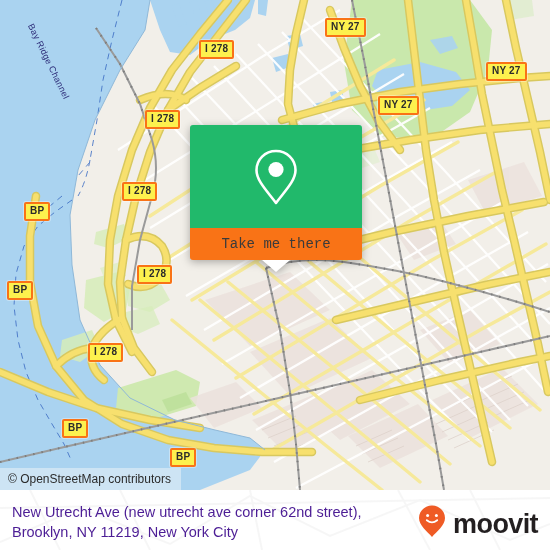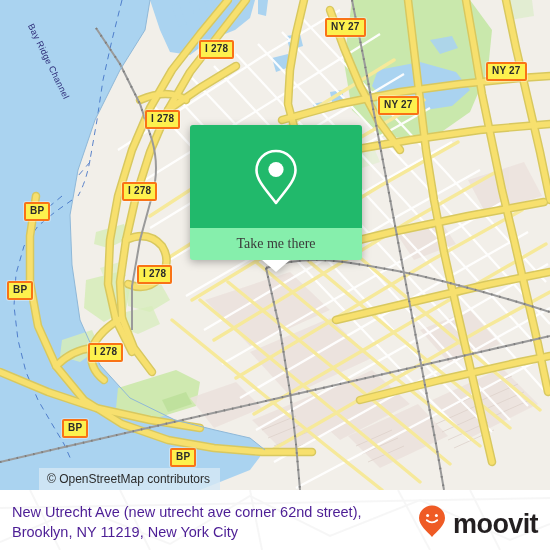--- a/index.html
+++ b/index.html
@@ -70,29 +70,29 @@
   }
   #popup-green {
     background: #21b96b;
     height: 103px;
     border-radius: 3px 3px 0 0;
     display: flex;
     align-items: center;
     justify-content: center;
   }
   #popup-button {
-    background: #86efac;
+    background: #f97316;
     height: 32px;
     border-radius: 0 0 3px 3px;
     display: flex;
     align-items: center;
     justify-content: center;
     color: #3b3b3b;
     font-size: 14px;
-    font-family: Liberation Serif, serif;
+    font-family: Liberation Mono, monospace;
     cursor: pointer;
   }
   #popup-tail {
     position: absolute;
     left: 50%;
     margin-left: -14px;
     top: 135px;
     width: 0; height: 0;
     border-left: 14px solid transparent;
     border-right: 14px solid transparent;
@@ -104,21 +104,20 @@
     position: absolute;
     left: 0;
     top: 468px;
     background: rgba(214,232,245,0.80);
     color: #2b2b2b;
     font-size: 12px;
     line-height: 20px;
     padding: 1px 10px 1px 8px;
     font-family: "Liberation Sans", sans-serif;
     white-space: nowrap;
-    margin-left: 39px;
   }
 
   
   #footer {
     position: absolute;
     left: 0;
     top: 490px;
     width: 550px;
     height: 60px;
     background: #ffffff;

